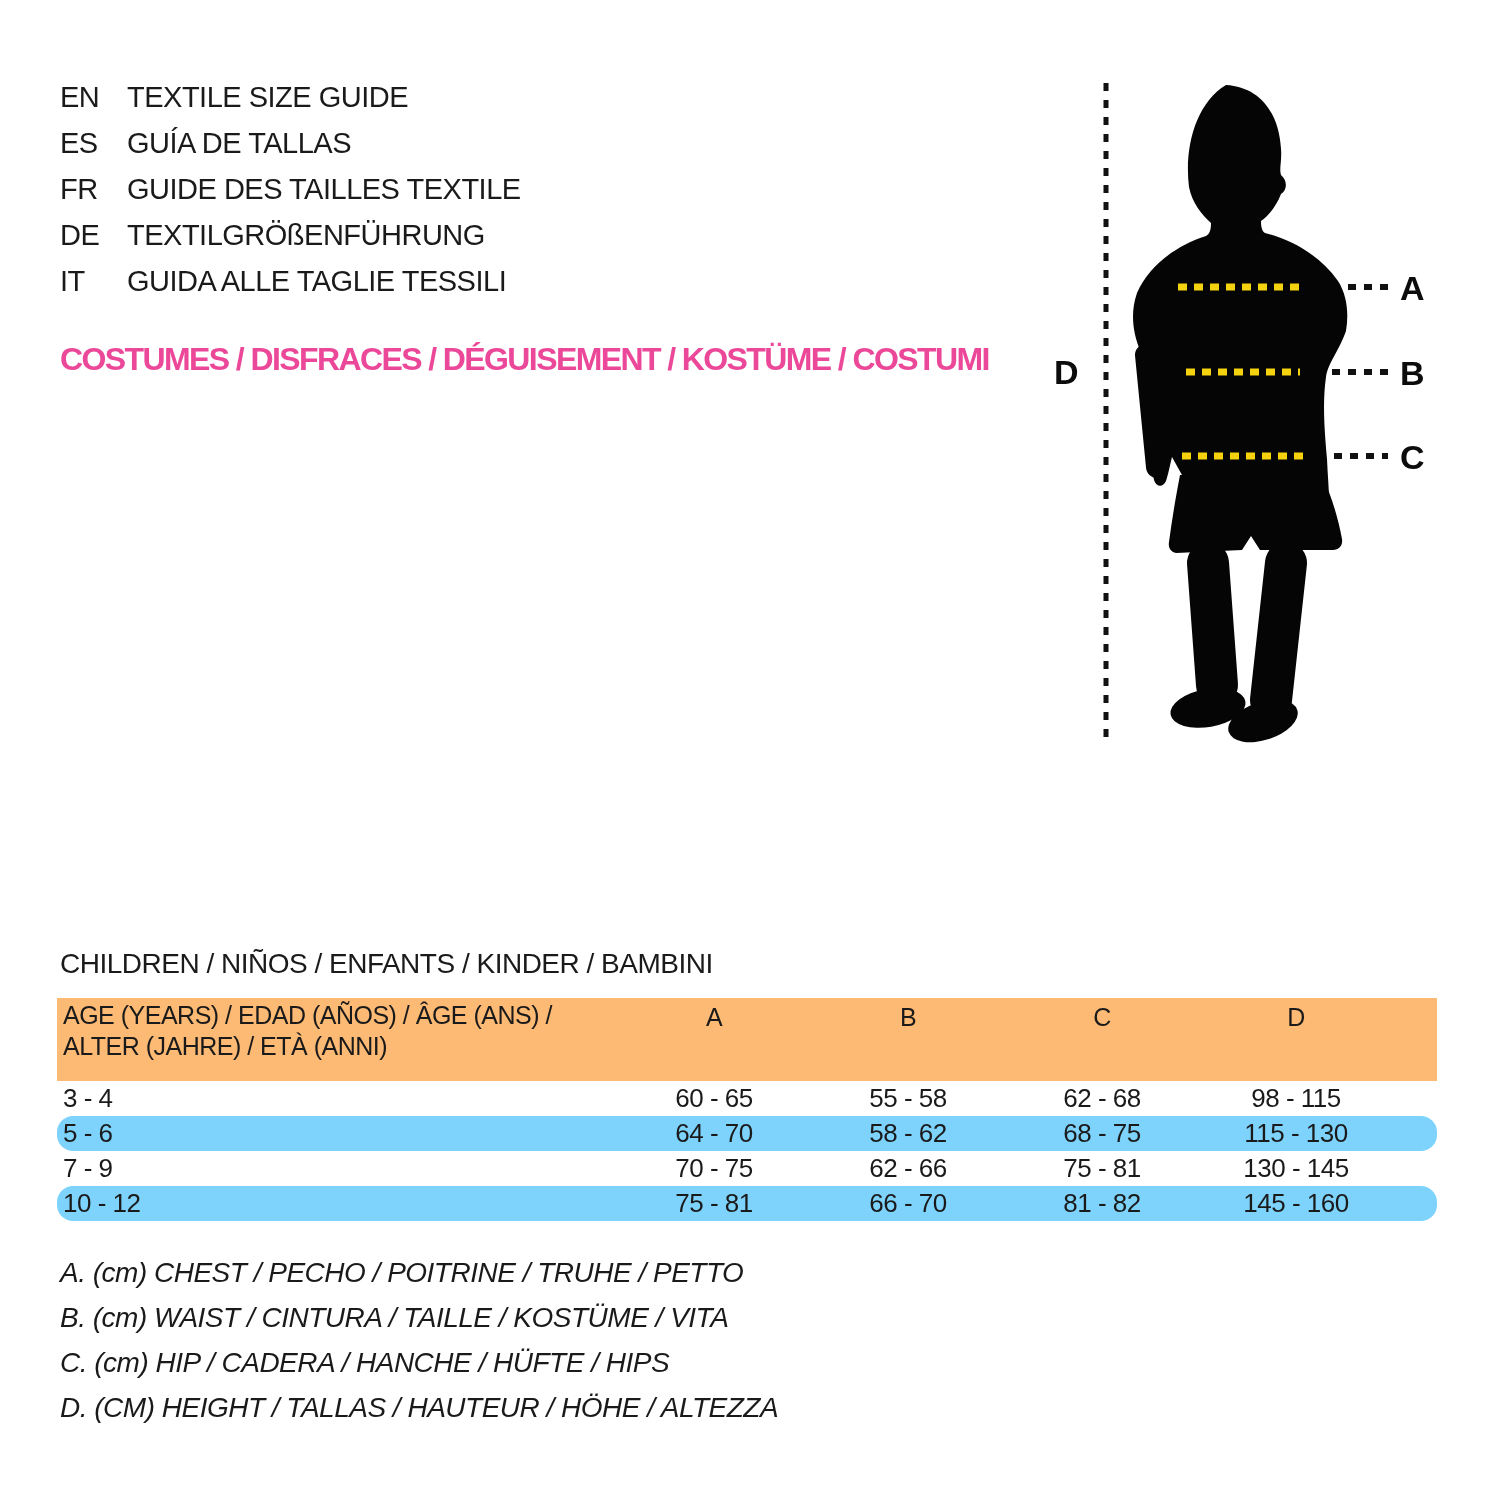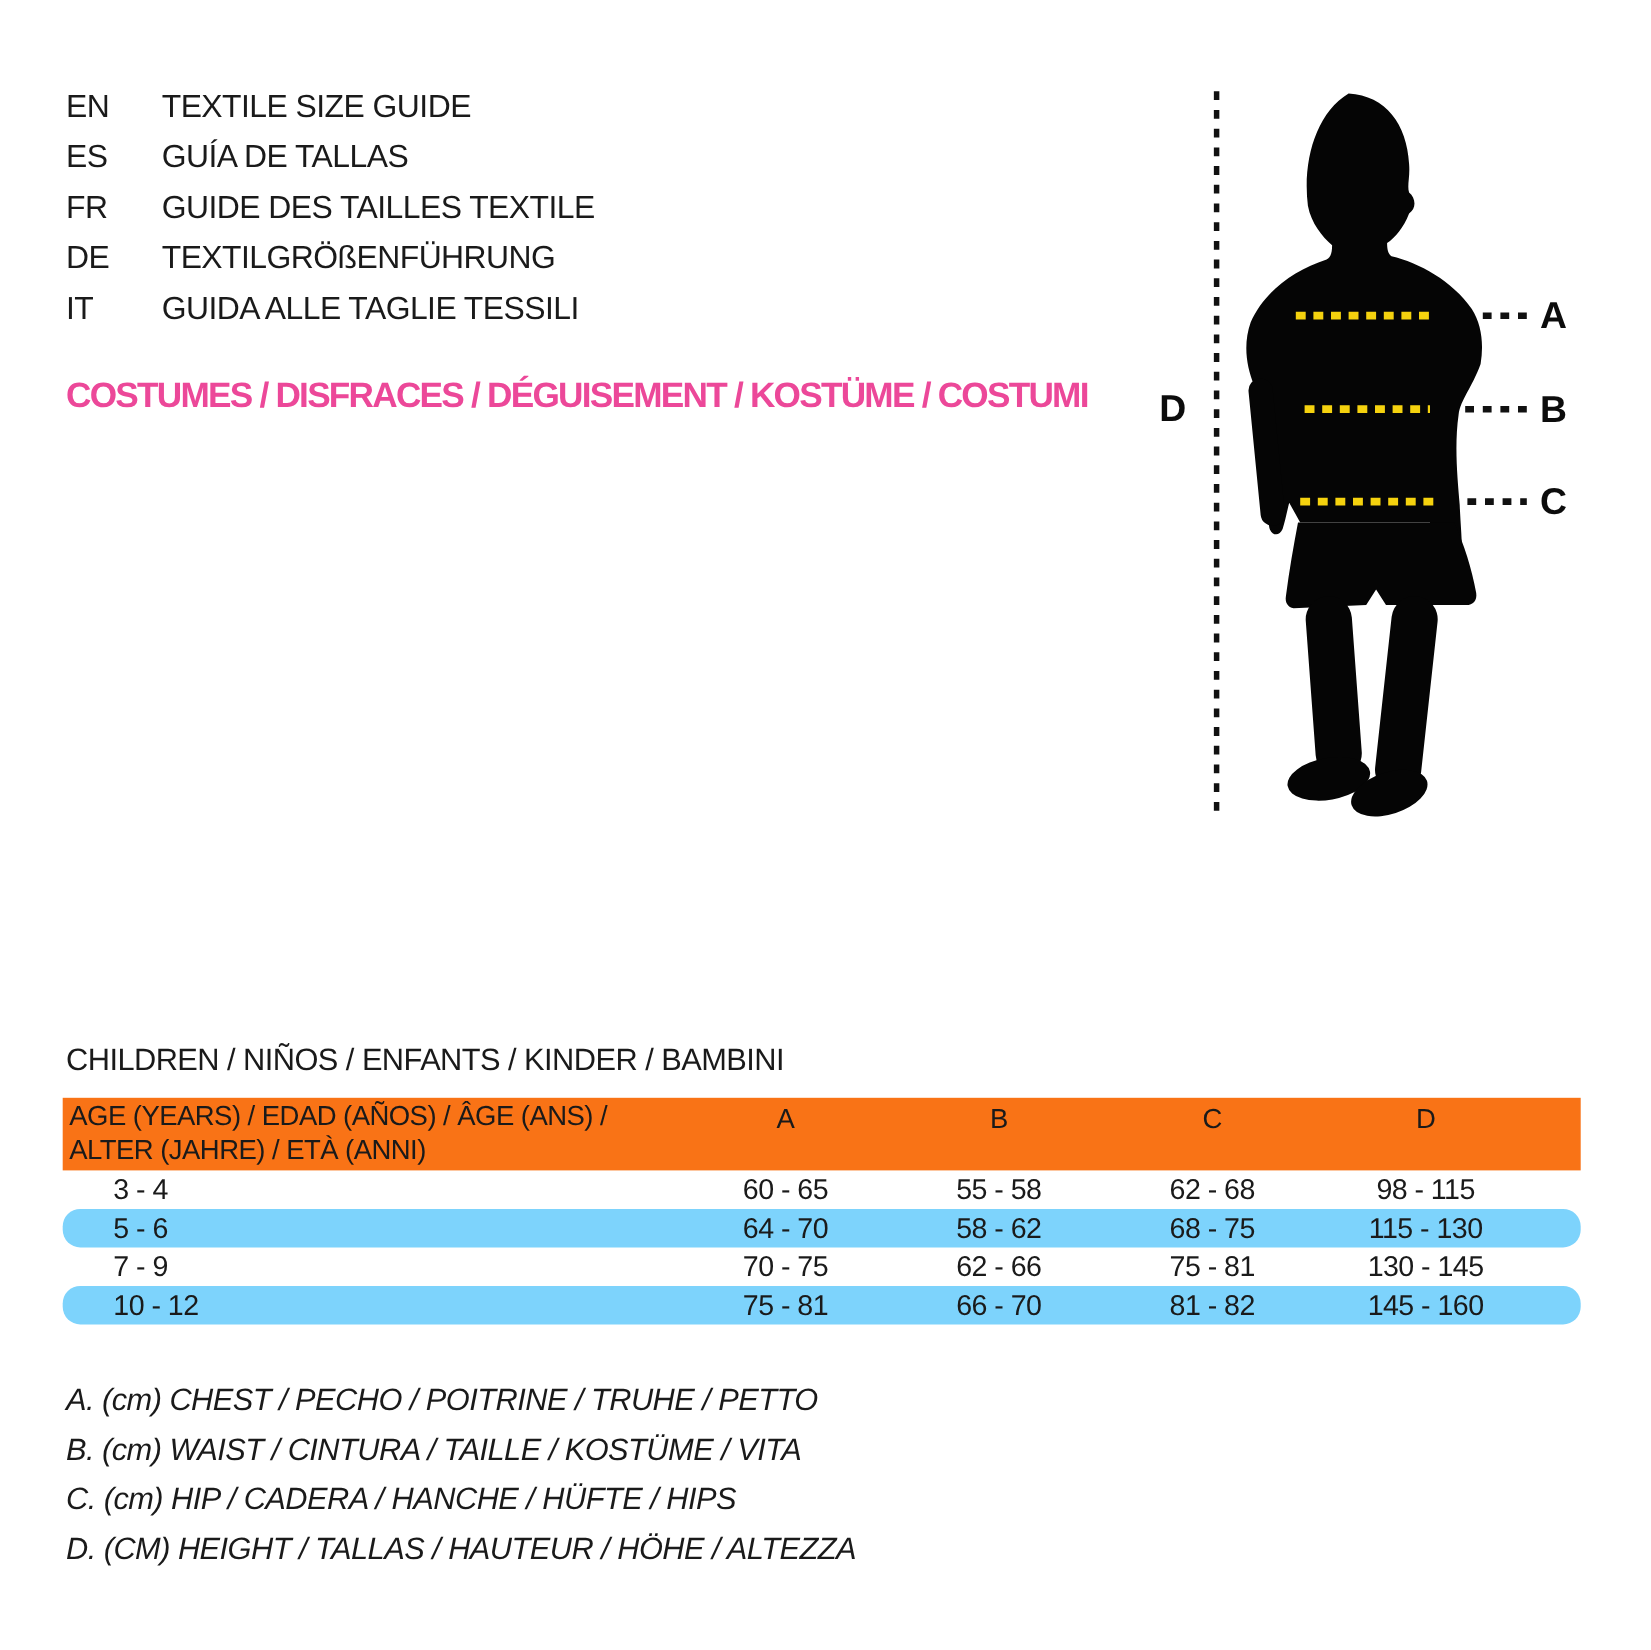--- a/index.html
+++ b/index.html
@@ -7,21 +7,21 @@
     width: 1501px; height: 1500px;
     background: #ffffff;
     font-family: "Liberation Sans", sans-serif;
     color: #1a1a1a;
     overflow: hidden;
   }
   .page { position: relative; width: 1501px; height: 1500px; background:#fff; }
 
   
   .languages { position: absolute; left: 60px; top: 74px; }
-  .lang-row { display: flex; height: 46px; align-items: center; font-size: 29px; letter-spacing: -0.5px; gap: 20px; }
+  .lang-row { display: flex; height: 46px; align-items: center; font-size: 29px; letter-spacing: -0.5px; }
   .lang-code { width: 67px; flex: 0 0 67px; }
 
   
   .category-title {
     position: absolute; left: 60px; top: 341px;
     font-size: 32px; font-weight: bold; letter-spacing: -1.6px; color: #ec4899;
     white-space: nowrap;
   }
 
   
@@ -36,32 +36,32 @@
     position: absolute; transform: translate(-50%,-50%);
     font-size: 34px; font-weight: bold; color: #0c0c0c; letter-spacing: -0.5px;
   }
 
   
   .section-title { position: absolute; left: 60px; top: 948px; font-size: 28px; letter-spacing: -0.5px; }
 
   
   .size-table { position: absolute; left: 57px; top: 998px; width: 1380px; }
   .thead {
-    background: #f97316; height: 66px;
+    background: #fdba74; height: 83px;
     display: grid; grid-template-columns: 560px 194px 194px 194px 194px;
     font-size: 25px; letter-spacing: -0.5px;
   }
   .age-head { padding: 2px 0 0 6px; line-height: 31px; }
   .col-head { text-align: center; padding-top: 5px; }
   .trow {
     display: grid; grid-template-columns: 560px 194px 194px 194px 194px;
     height: 35px; line-height: 35px; font-size: 26px; letter-spacing: -0.5px;
   }
   .trow.alt { background: #7dd3fc; border-radius: 16px; }
-  .age-cell { padding-left: 6px; margin-left: 40px; }
+  .age-cell { padding-left: 6px; }
   .val-cell { text-align: center; }
 
   
   .legend { position: absolute; left: 60px; top: 1250px; list-style: none; margin: 0; padding: 0; font-style: italic; }
   .legend li { height: 45px; line-height: 45px; font-size: 28px; letter-spacing: -0.5px; }
 </style>
 </head>
 <body>
 
 <div class="page">

